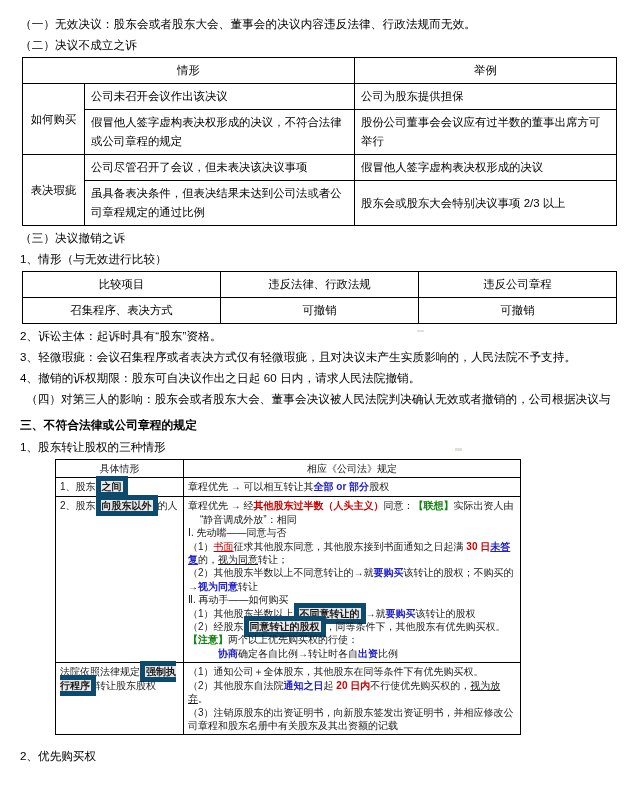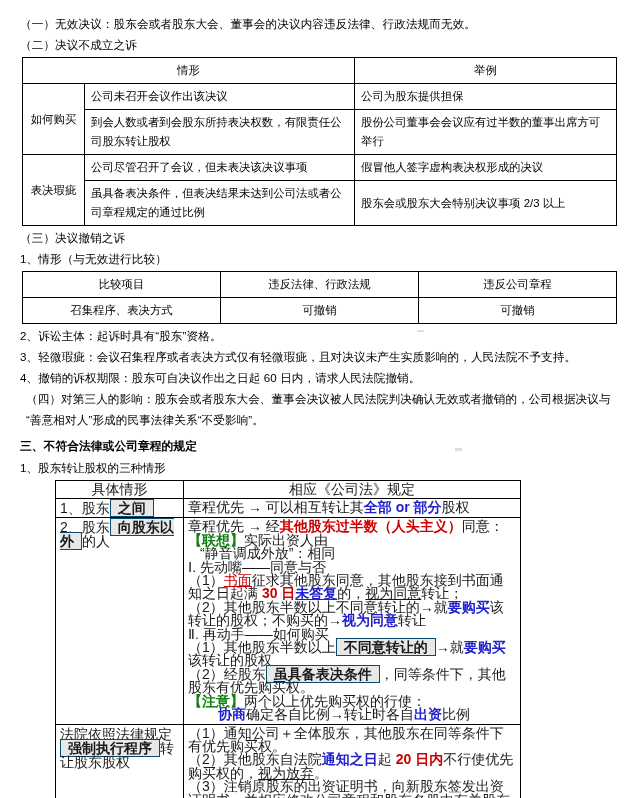--- a/index.html
+++ b/index.html
@@ -81,21 +81,21 @@
   table.dense {
     border-collapse: collapse;
     margin: 2px 0 0 55px;
     width: 465px;
     table-layout: fixed;
   }
   table.dense col.d1 { width: 128px; }
   table.dense col.d2 { width: 337px; }
   table.dense td, table.dense th {
     border: 1px solid #000000;
-    font-size: 14px;
+    font-size: 10px;
     line-height: 13.4px;
     padding: 2px 4px;
     vertical-align: top;
     font-weight: normal;
     color: #1a1a1a;
   }
   table.dense th {
     text-align: center;
     vertical-align: middle;
     padding: 2px 4px;
@@ -105,23 +105,23 @@
     line-height: 14px;
   }
   .dl { display: block; }
   .ind1 { padding-left: 12px; display: block; }
   .ind2 { padding-left: 30px; display: block; }
   .blue { color: #2222cc; font-weight: bold; }
   .red { color: #cc0000; font-weight: bold; }
   .green { color: #108010; font-weight: bold; }
   .boxed {
     font-weight: bold;
-    border: 1px solid #0c4a6e;
+    border: 5px solid #0c4a6e;
     background: #e8e8e8;
-    padding: 0 7px;
+    padding: 0 1px;
   }
   .redul { color: #cc0000; font-weight: normal; text-decoration: underline; }
   .blueul { color: #2222cc; font-weight: bold; text-decoration: underline; margin-top: 36px; }
   .bkul { text-decoration: underline; }
 
   
   .speck {
     position: absolute;
     background: #d8d4cc;
     opacity: 0.75;
@@ -151,21 +151,21 @@
       <tr>
         <td class="ctr" colspan="2">情形</td>
         <td class="ctr">举例</td>
       </tr>
       <tr>
         <td class="rowlabel" rowspan="2">如何购买</td>
         <td>公司未召开会议作出该决议</td>
         <td>公司为股东提供担保</td>
       </tr>
       <tr>
-        <td>到会人数或者到会股东所持表决权数，有限责任公司股东转让股权</td>
+        <td>假冒他人签字虚构表决权形成的决议，不符合法律或公司章程的规定</td>
         <td>股份公司董事会会议应有过半数的董事出席方可举行</td>
       </tr>
       <tr>
         <td class="rowlabel" rowspan="2">表决瑕疵</td>
         <td>公司尽管召开了会议，但未表决该决议事项</td>
         <td>假冒他人签字虚构表决权形成的决议</td>
       </tr>
       <tr>
         <td>虽具备表决条件，但表决结果未达到公司法或者公司章程规定的通过比例</td>
         <td>股东会或股东大会特别决议事项 2/3 以上</td>
@@ -194,21 +194,20 @@
         <td class="ctr">可撤销</td>
         <td class="ctr">可撤销</td>
       </tr>
     </tbody>
   </table>
 
   <p class="para">2、诉讼主体：起诉时具有“股东”资格。</p>
   <p class="para">3、轻微瑕疵：会议召集程序或者表决方式仅有轻微瑕疵，且对决议未产生实质影响的，人民法院不予支持。</p>
   <p class="para">4、撤销的诉权期限：股东可自决议作出之日起 60 日内，请求人民法院撤销。</p>
   <p class="para indent2">（四）对第三人的影响：股东会或者股东大会、董事会决议被人民法院判决确认无效或者撤销的，公司根据决议与</p>
-  <p class="para indent2">“善意相对人”形成的民事法律关系“不受影响”。</p>
 
   <h3 class="heading3">三、不符合法律或公司章程的规定</h3>
 
   <p class="subitem">1、股东转让股权的三种情形</p>
 
   <table class="dense">
     <colgroup>
         <col class="d1">
         <col class="d2">
       </colgroup>
@@ -232,21 +231,21 @@
           <span>2、股东</span><span class="boxed">向股东以外</span><span>的人</span>
         </td>
         <td>
           <span class="dl">章程优先 → 经<span class="red">其他股东过半数（人头主义）</span>同意：<span class="green">【联想】</span>实际出资人由</span>
           <span class="ind1">“静音调成外放”：相同</span>
           <span class="dl">Ⅰ. 先动嘴——同意与否</span>
           <span class="dl">（1）<span class="redul">书面</span>征求其他股东同意，其他股东接到书面通知之日起满 <span class="red">30 日</span><span class="blueul">未答复</span>的，<span class="bkul">视为同意</span>转让；</span>
           <span class="dl">（2）其他股东半数以上不同意转让的→就<span class="blue">要购买</span>该转让的股权；不购买的→<span class="blue">视为同意</span>转让</span>
           <span class="dl">Ⅱ. 再动手——如何购买</span>
           <span class="dl">（1）其他股东半数以上<span class="boxed">不同意转让的</span>→就<span class="blue">要购买</span>该转让的股权</span>
-          <span class="dl">（2）经股东<span class="boxed">虽具备表决条件</span>，同等条件下，其他股东有优先购买权。</span>
+          <span class="dl">（2）经股东<span class="boxed">同意转让的股权</span>，同等条件下，其他股东有优先购买权。</span>
           <span class="dl"><span class="green">【注意】</span>两个以上优先购买权的行使：</span>
           <span class="ind2"><span class="blue">协商</span>确定各自比例→转让时各自<span class="blue">出资</span>比例</span>
         </td>
       </tr>
 
       <tr>
         <td class="lbl">
           <span>法院依照法律规定</span><span class="boxed">强制执行程序</span><span>转让股东股权</span>
         </td>
         <td>

